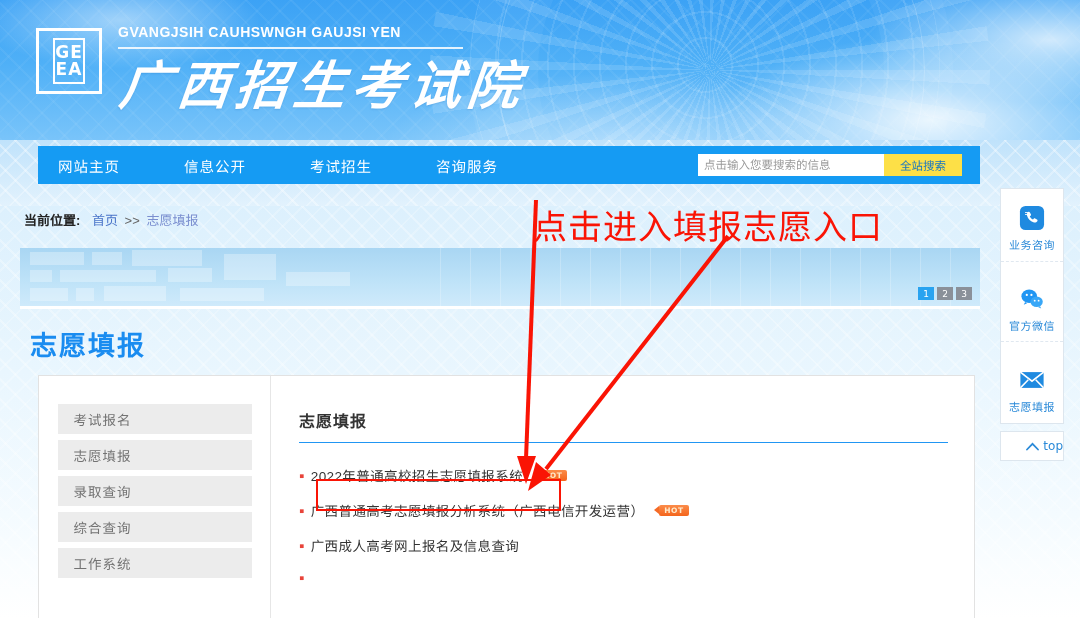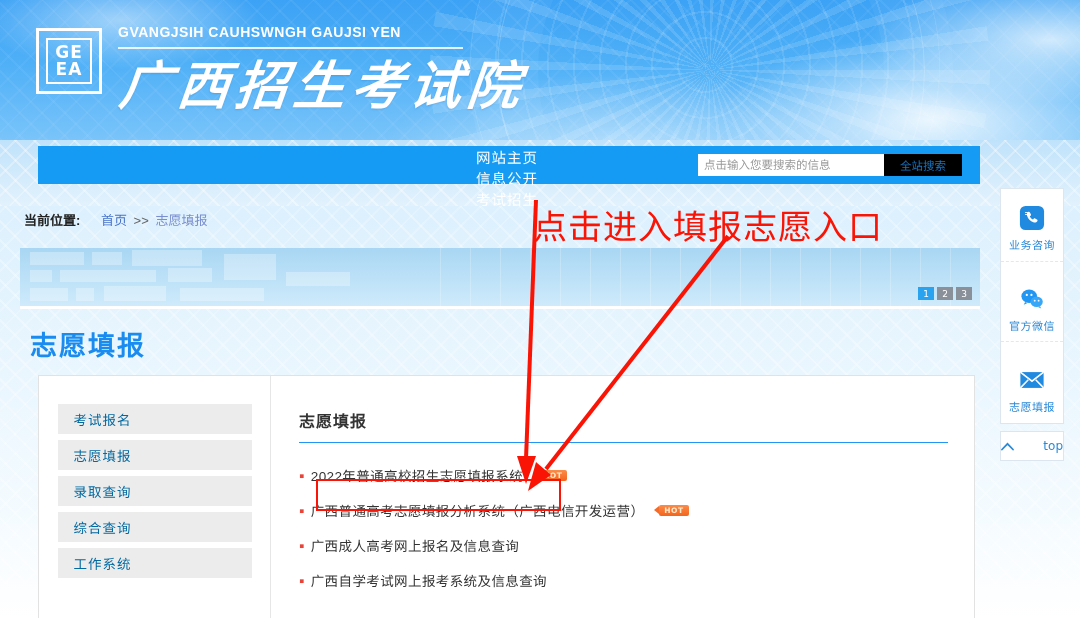--- a/index.html
+++ b/index.html
@@ -47,21 +47,21 @@
       repeating-linear-gradient(45deg, rgba(255,255,255,.055) 0 2px, rgba(255,255,255,0) 2px 16px),
       repeating-linear-gradient(-45deg, rgba(255,255,255,.045) 0 2px, rgba(255,255,255,0) 2px 16px);
   }
 
   .logo-mark {
     position:absolute; left:36px; top:28px; width:66px; height:66px;
     border:3px solid #ffffff;
     display:flex; align-items:center; justify-content:center;
   }
   .logo-inner {
-    width:46px; height:46px; border:2px solid #fff;
+    width:32px; height:46px; border:2px solid #fff;
     display:flex; flex-direction:column;
     align-items:center; justify-content:center;
     font-size:17px; font-weight:bold; line-height:1.0;
     color:#fff; letter-spacing:1px;
     font-family:"DejaVu Sans",sans-serif;
   }
   .logo-inner span { display:block; }
 
   .brand-zhuang {
     position:absolute; left:118px; top:24px;
@@ -91,54 +91,54 @@
   }
   .nav-strip::before {
     content:""; position:absolute; inset:0;
     background:
       repeating-linear-gradient(45deg, rgba(255,255,255,.35) 0 2px, rgba(255,255,255,0) 2px 14px),
       repeating-linear-gradient(-45deg, rgba(255,255,255,.28) 0 2px, rgba(255,255,255,0) 2px 14px);
   }
   .nav-bar {
     position:absolute; left:38px; top:146px; width:942px; height:38px;
     background:#159bf3;
-    display:flex; align-items:center;flex-direction:column;
+    display:flex; align-items:center;
   }
   .nav-item {
     color:#ffffff; font-size:14.5px;
-    padding:0 0 0 0; margin-left:20px; margin-right:24px;
+    padding:0 0 0 0; margin-left:40px; margin-right:24px;
     white-space:nowrap; cursor:pointer;
     letter-spacing:1px;
   }
   .nav-item:first-child { margin-left:20px; }
 
   .search-wrap {
     position:absolute; right:18px; top:8px;
     display:flex; align-items:center; height:22px;
   }
   .search-input {
     width:186px; height:22px; border:none; outline:none;
     background:#ffffff; color:#333; font-size:11.5px;
     padding:0 6px;
     font-family:"Liberation Sans",sans-serif;
   }
   .search-input::placeholder { color:#9a9a9a; }
   .search-btn {
     width:78px; height:22px; border:none; cursor:pointer;
-    background:#000000; color:#1675c4; font-size:11.5px;
+    background:#fde047; color:#1675c4; font-size:11.5px;
     font-family:"Liberation Sans",sans-serif;
   }
 
   
   .breadcrumb {
     position:absolute; left:24px; top:210px;
     font-size:13px; color:#333; white-space:nowrap; z-index:4;
   }
   .breadcrumb .bc-label { color:#222; font-weight:bold; }
-  .breadcrumb .bc-link { color:#4a74c9; margin-left:17px; }
+  .breadcrumb .bc-link { color:#4a74c9; margin-left:8px; }
   .breadcrumb .bc-sep { color:#666; margin:0 3px; }
   .breadcrumb .bc-cur { color:#7b8fd0; }
 
   
   .page-bg {
     position:absolute; left:0; top:206px; width:1080px; height:412px;
     background:linear-gradient(180deg,#dcf0fd 0%,#e9f6fe 40%,#f4fbff 75%,#ffffff 100%);
     overflow:hidden;
   }
   .page-bg::before {
@@ -188,21 +188,21 @@
     background:#ffffff;
     border:1px solid #e2e2e2; border-bottom:none;
   }
   .sidebar {
     position:absolute; left:0; top:0; width:232px; height:243px;
     border-right:1px solid #e6e6e6;
     padding-top:28px;
   }
   .side-item {
     width:194px; height:30px; margin:0 auto 6px auto;
-    background:#ececec; color:#0369a1; font-size:13.5px;
+    background:#ececec; color:#737373; font-size:13.5px;
     display:flex; align-items:center; padding-left:16px;
     cursor:pointer; letter-spacing:1px;
   }
 
   .main-col { position:absolute; left:232px; top:0; right:0; height:243px; padding:32px 26px 0 28px; }
   .sec-head {
     font-size:16px; font-weight:bold; color:#333;
     letter-spacing:1px; margin-bottom:10px;
   }
   .sec-rule { height:1px; background:#2196f3; margin-bottom:22px; }
@@ -244,21 +244,21 @@
     align-items:center; justify-content:center; cursor:pointer;
     border-bottom:1px dashed #e0e8f0;
   }
   .float-item:last-child { border-bottom:none; }
   .float-label { font-size:11px; color:#2b8ad8; margin-top:5px; letter-spacing:.5px; }
   .ficon { width:26px; height:26px; }
 
   .top-btn {
     position:absolute; left:1000px; top:431px; width:64px; height:30px;
     background:#ffffff; border:1px solid #dde6ee;
-    display:flex; align-items:center; justify-content:space-between; gap:4px;
+    display:flex; align-items:center; justify-content:flex-end; gap:4px;
     cursor:pointer; z-index:6;
   }
   .top-btn-label { color:#2b8ad8; font-size:12px; font-family:"DejaVu Sans",sans-serif; }
 
   
   .anno-layer { position:absolute; left:0; top:4px; width:1080px; height:600px; pointer-events:none; z-index:20;margin-left:28px; }
   .anno-text {
     position:absolute; left:505px; top:196px;
     font-size:34px; color:#fa1405; font-weight:500;
     letter-spacing:1px; white-space:nowrap;
@@ -366,21 +366,20 @@
         <span class="hot-badge">
           <span class="hot-pill">HOT</span>
         </span>
       </li>
       <li class="link-li">
         <span class="bullet">▪</span>
         <span>广西成人高考网上报名及信息查询</span>
       </li>
       <li class="link-li">
         <span class="bullet">▪</span>
-        <span>广西自学考试网上报考系统及信息查询</span>
       </li>
     </ul>
   </div>
 </div>
 
 <div class="float-panel">
 
   <div class="float-item">
     <svg class="ficon" viewBox="0 0 28 28">
       <rect x="1" y="1" width="26" height="26" rx="6" fill="#1f8ae0"></rect>

